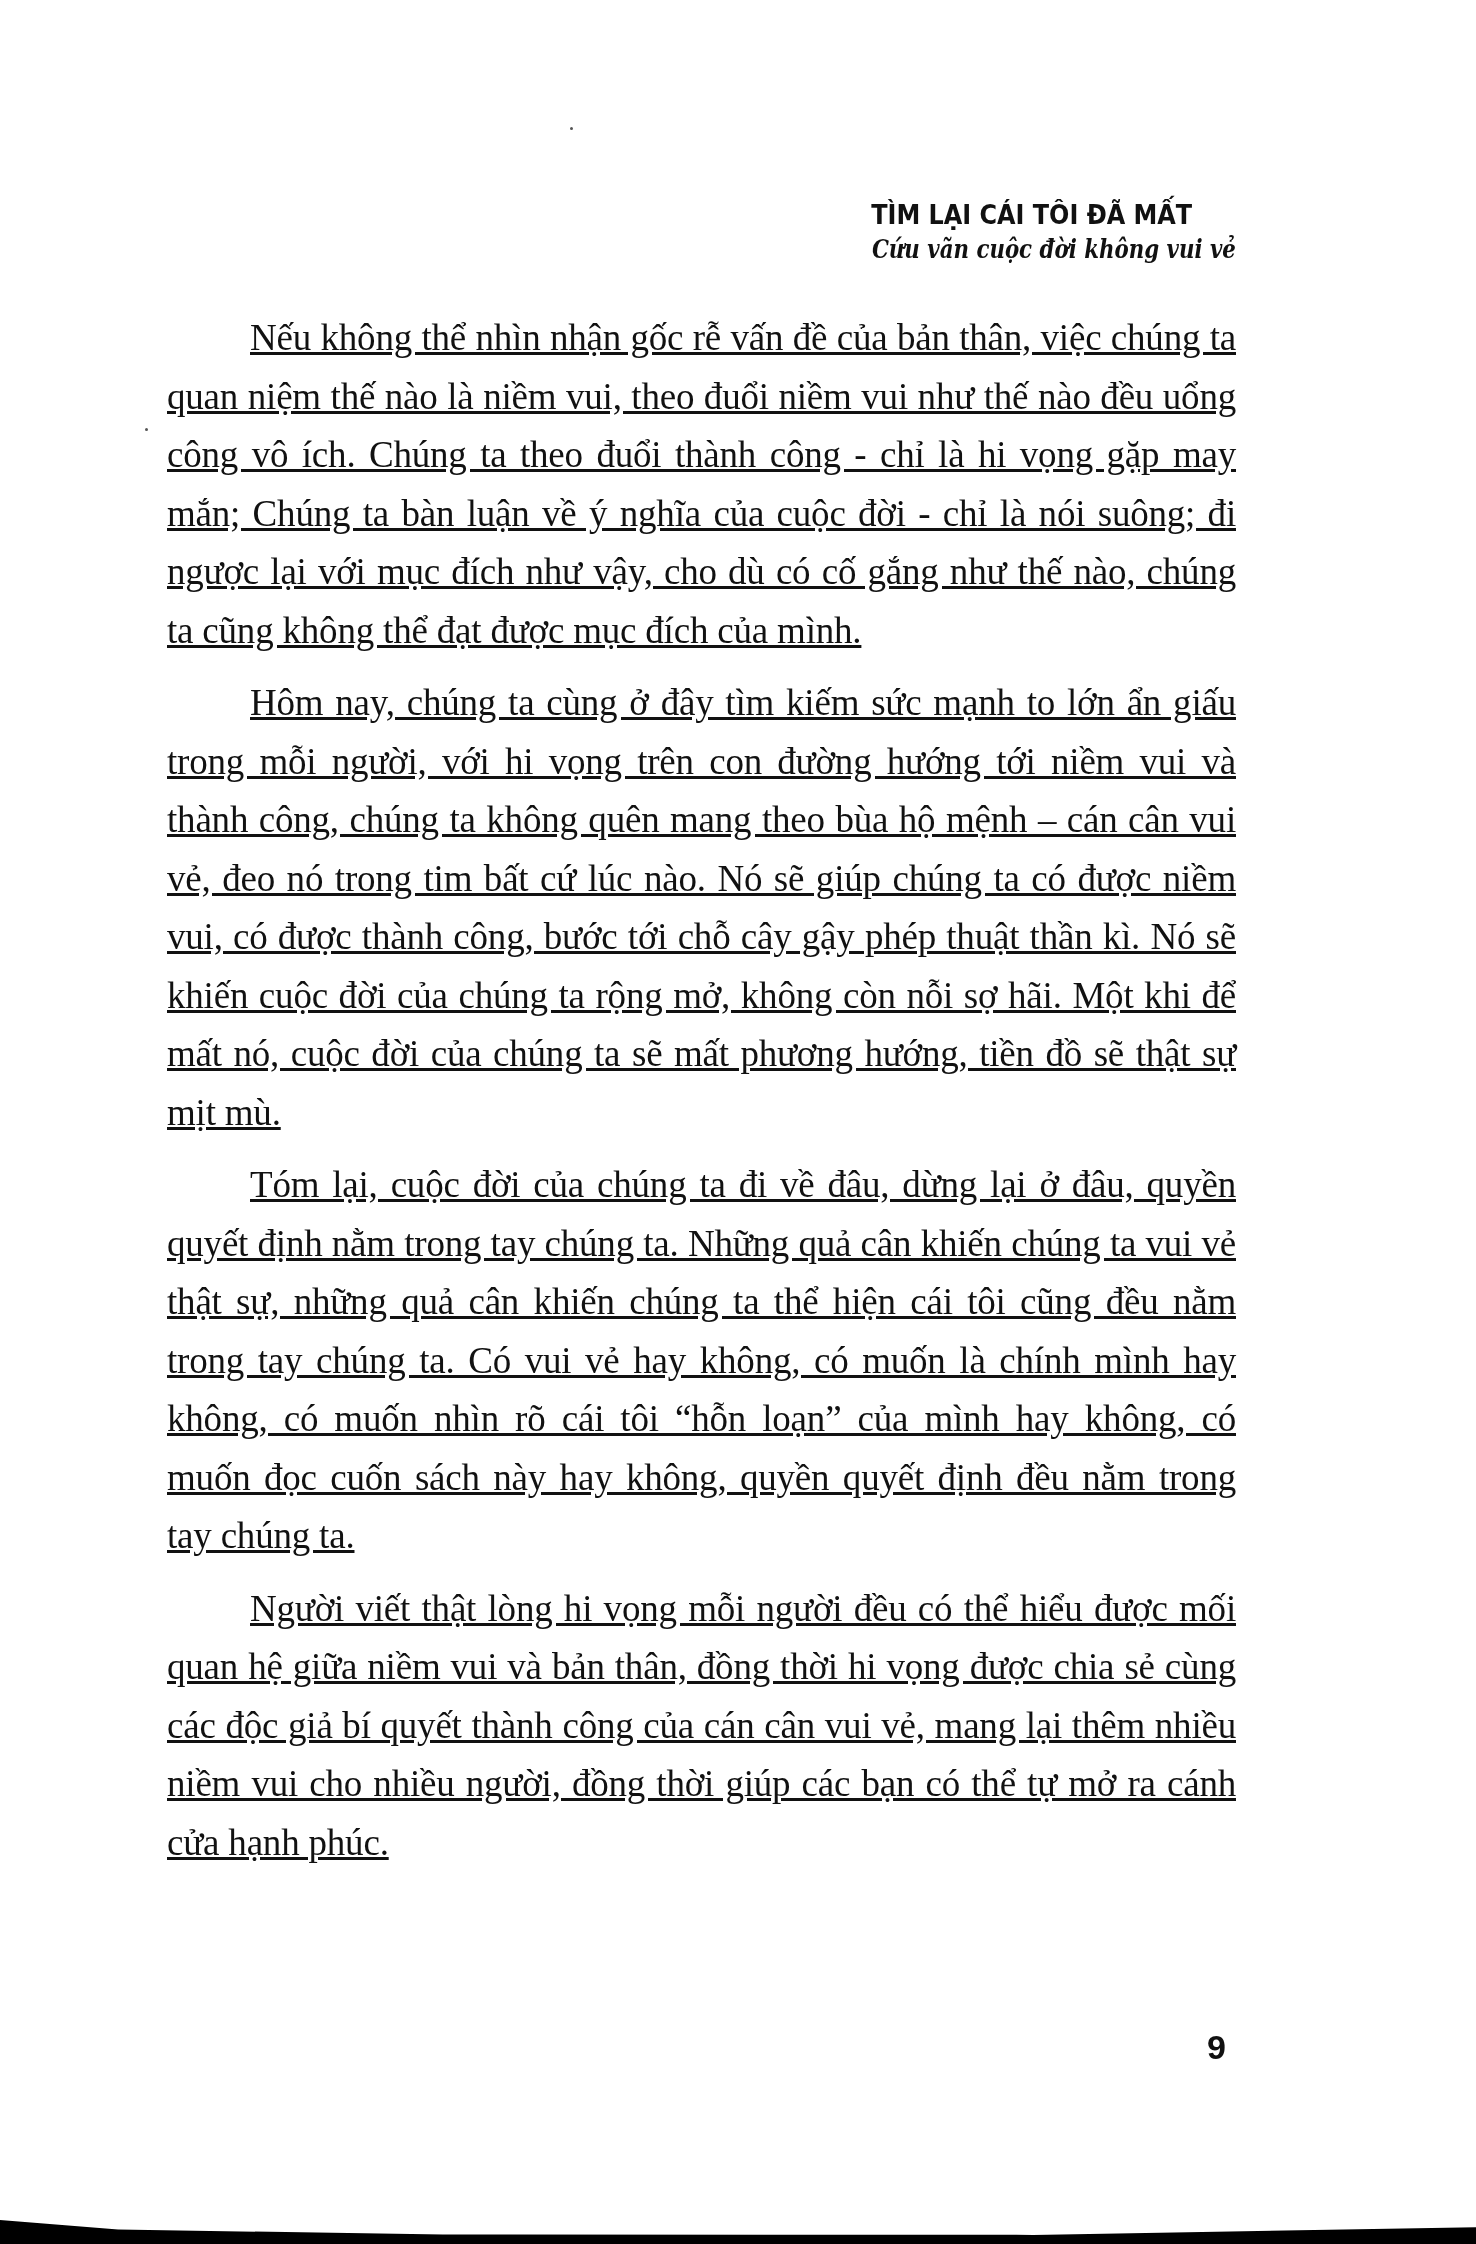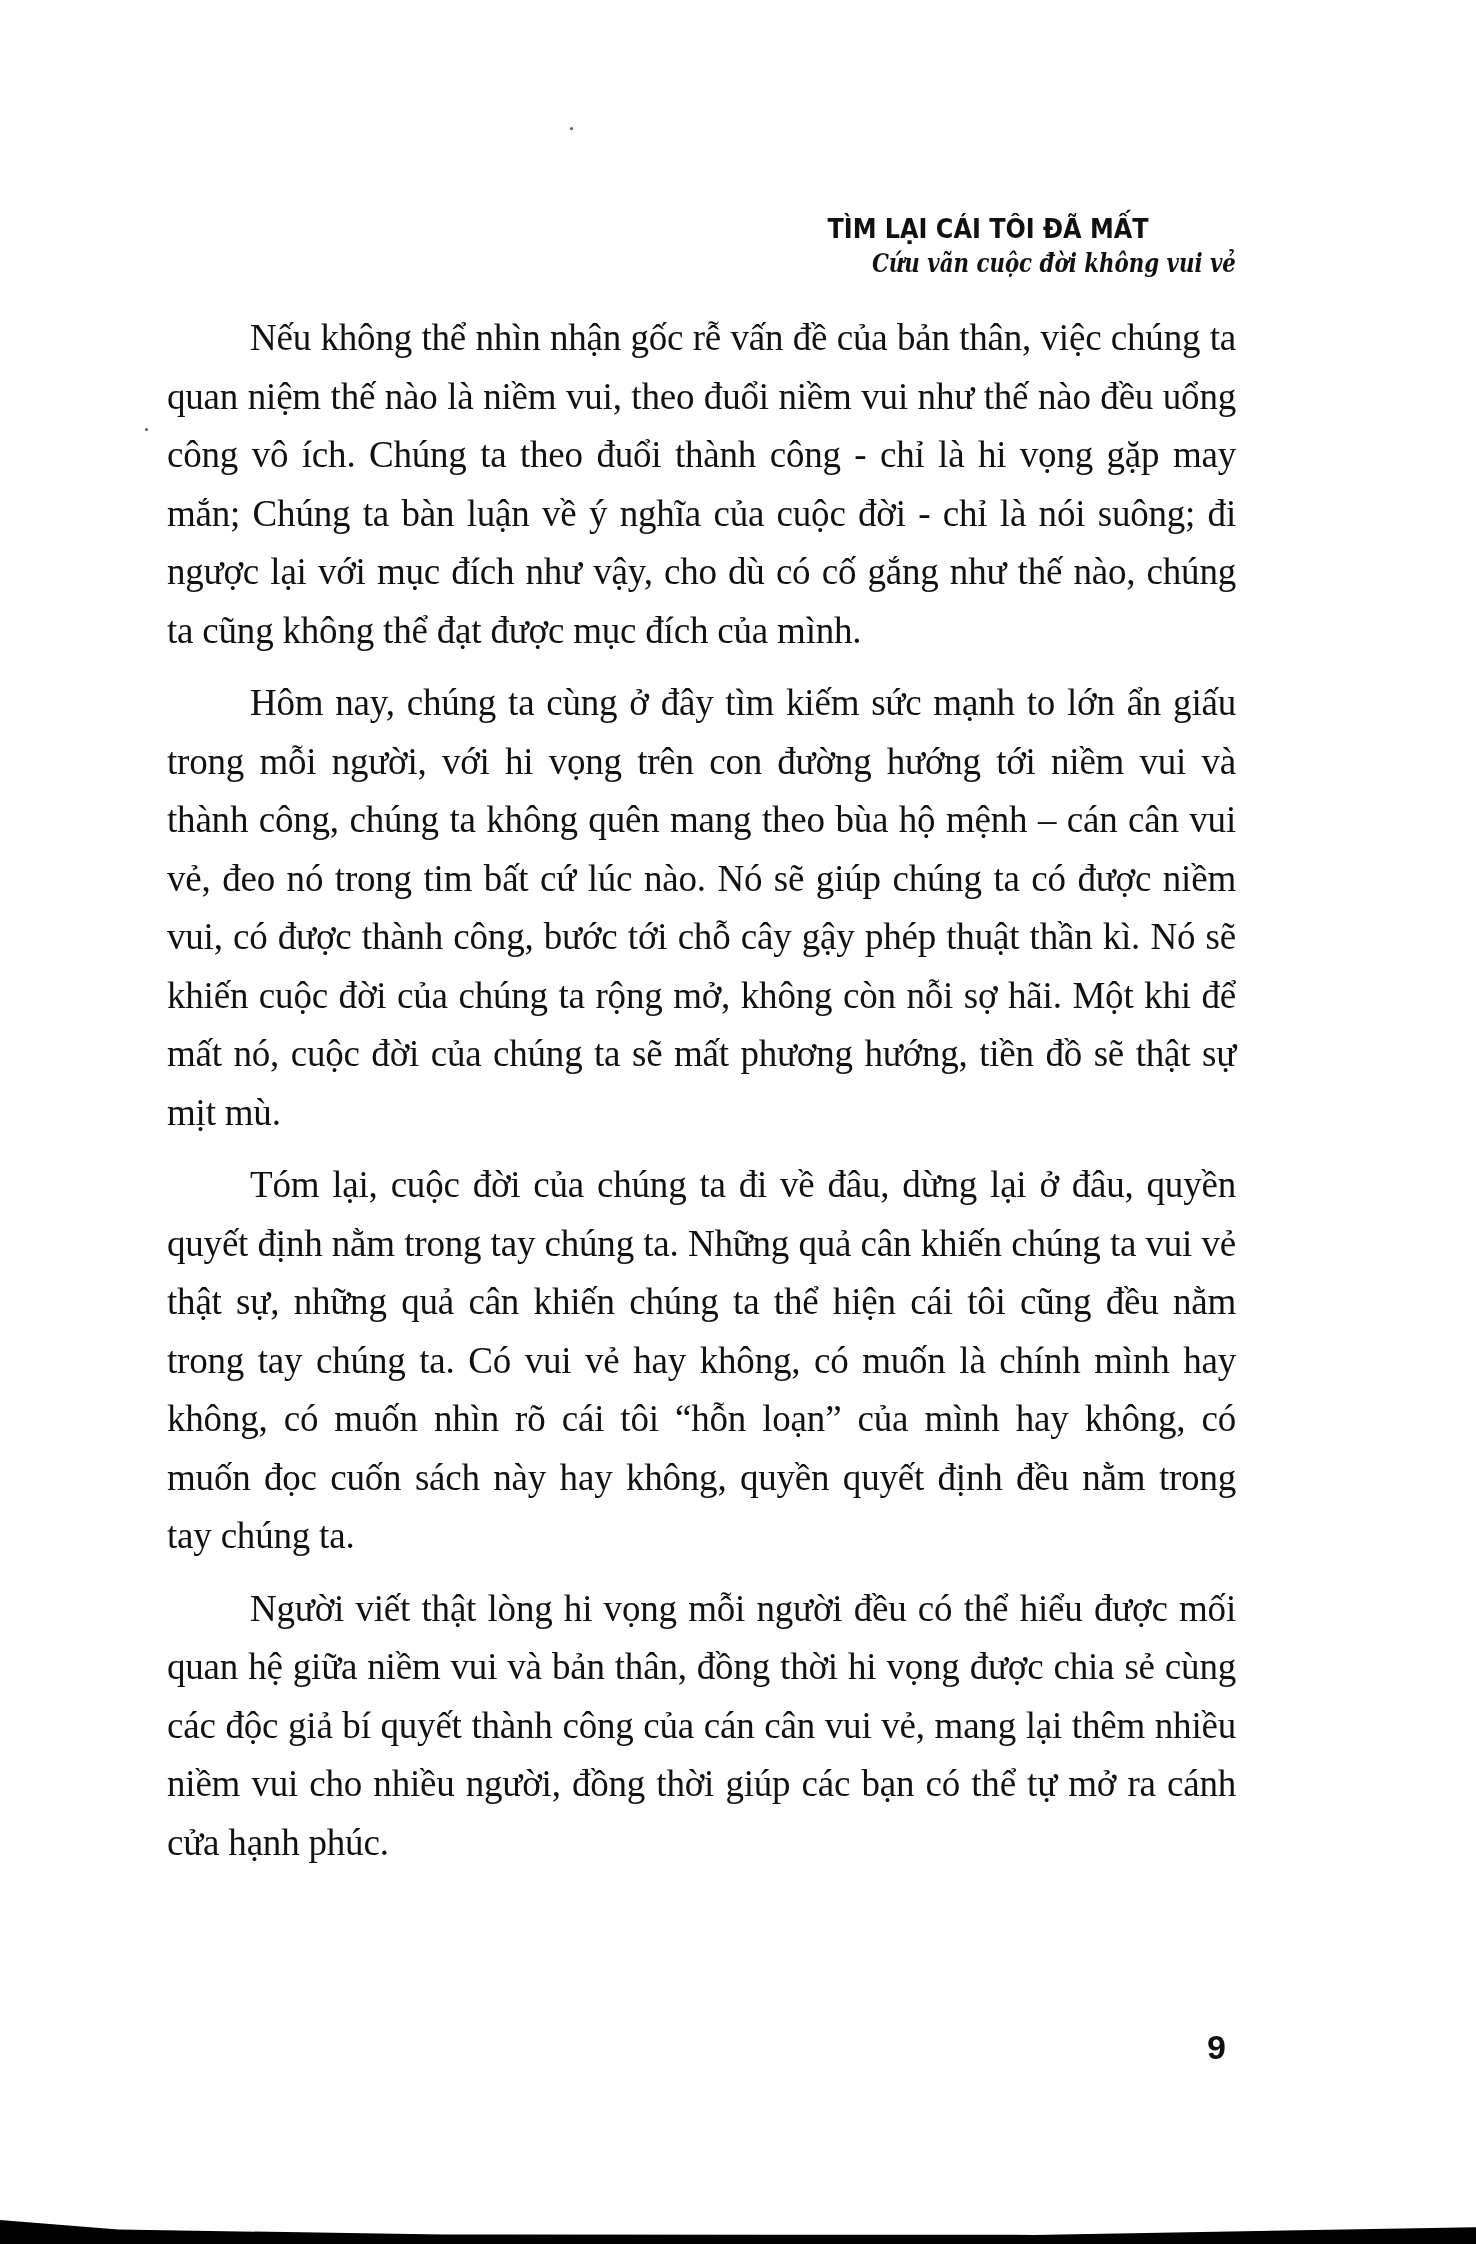--- a/index.html
+++ b/index.html
@@ -1,38 +1,38 @@
 <!DOCTYPE html>
 <html><head>
   <meta charset="utf-8">
   <style>
     html, body { margin: 0; padding: 0; }
     body {
       width: 1476px; height: 2244px; background: #ffffff; position: relative; overflow: hidden;
       font-family: "Liberation Serif", "DejaVu Serif", serif; color: #111;
     }
     .running-head {
-      position: absolute; right: 240px; top: 212px; text-align: left;
+      position: absolute; right: 240px; top: 198px; text-align: center;
     }
     .rh-title {
       font-family: "DejaVu Sans", "Liberation Sans", sans-serif;
       font-weight: bold; font-size: 26px; letter-spacing: 0px; line-height: 34px;
       transform: scaleX(0.92); transform-origin: right center;
     }
     .rh-sub {
       font-family: "DejaVu Serif", "Liberation Serif", serif;
       font-style: italic; font-weight: bold; font-size: 26px; line-height: 34px;
       transform: scaleX(0.82); transform-origin: right center; margin-top: 0px;
     }
     .body-text {
       position: absolute; left: 167px; top: 309px; width: 1069px;
     }
     .para {
       font-size: 37px; line-height: 58.5px; text-align: justify; text-indent: 83px;
-      margin: 0 0 14px 0; letter-spacing: -0.2px;
+      margin: 0 0 14px 0; letter-spacing: -0.2px; text-decoration: underline;
     }
     .page-number {
       position: absolute; left: 1207px; top: 2028px;
       font-family: "Liberation Sans", "DejaVu Sans", sans-serif; font-weight: bold; font-size: 34px;
     }
     .edge-shadow {
       position: absolute; left: 0; right: 0; bottom: 0; height: 24px;
       background: #000;
       clip-path: polygon(0 0, 8% 40%, 30% 60%, 70% 62%, 100% 30%, 100% 100%, 0 100%);
     }

